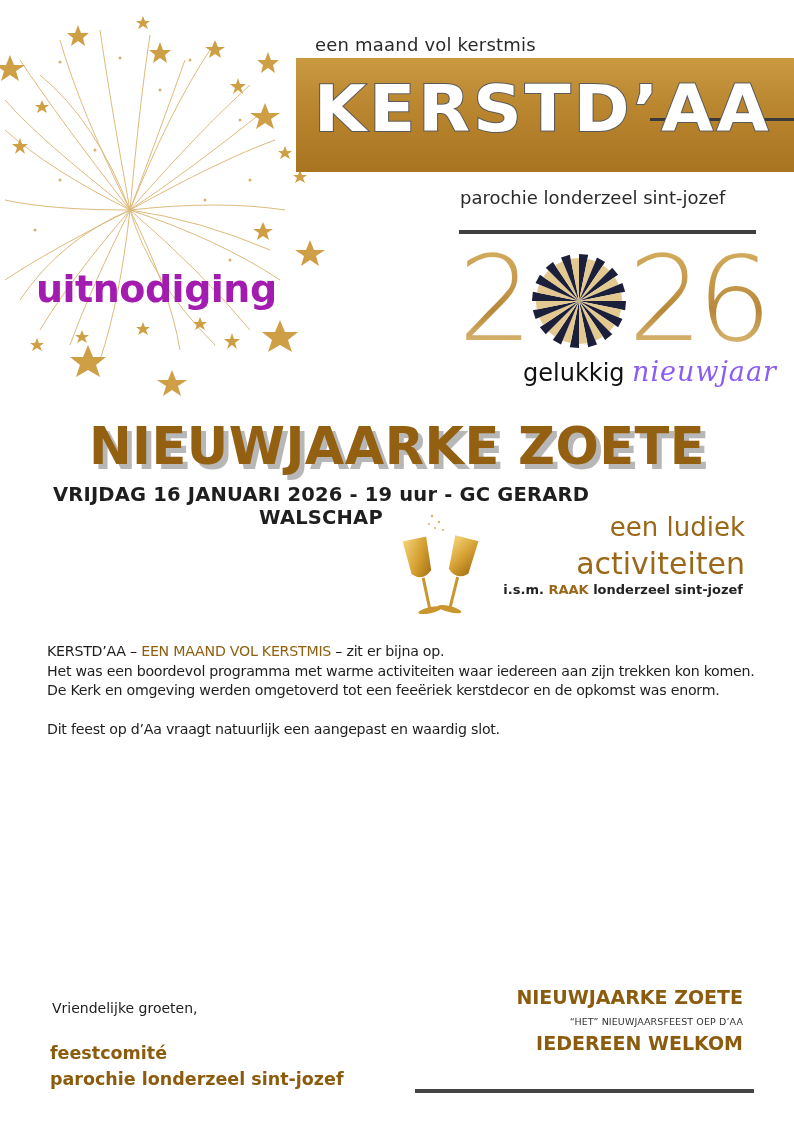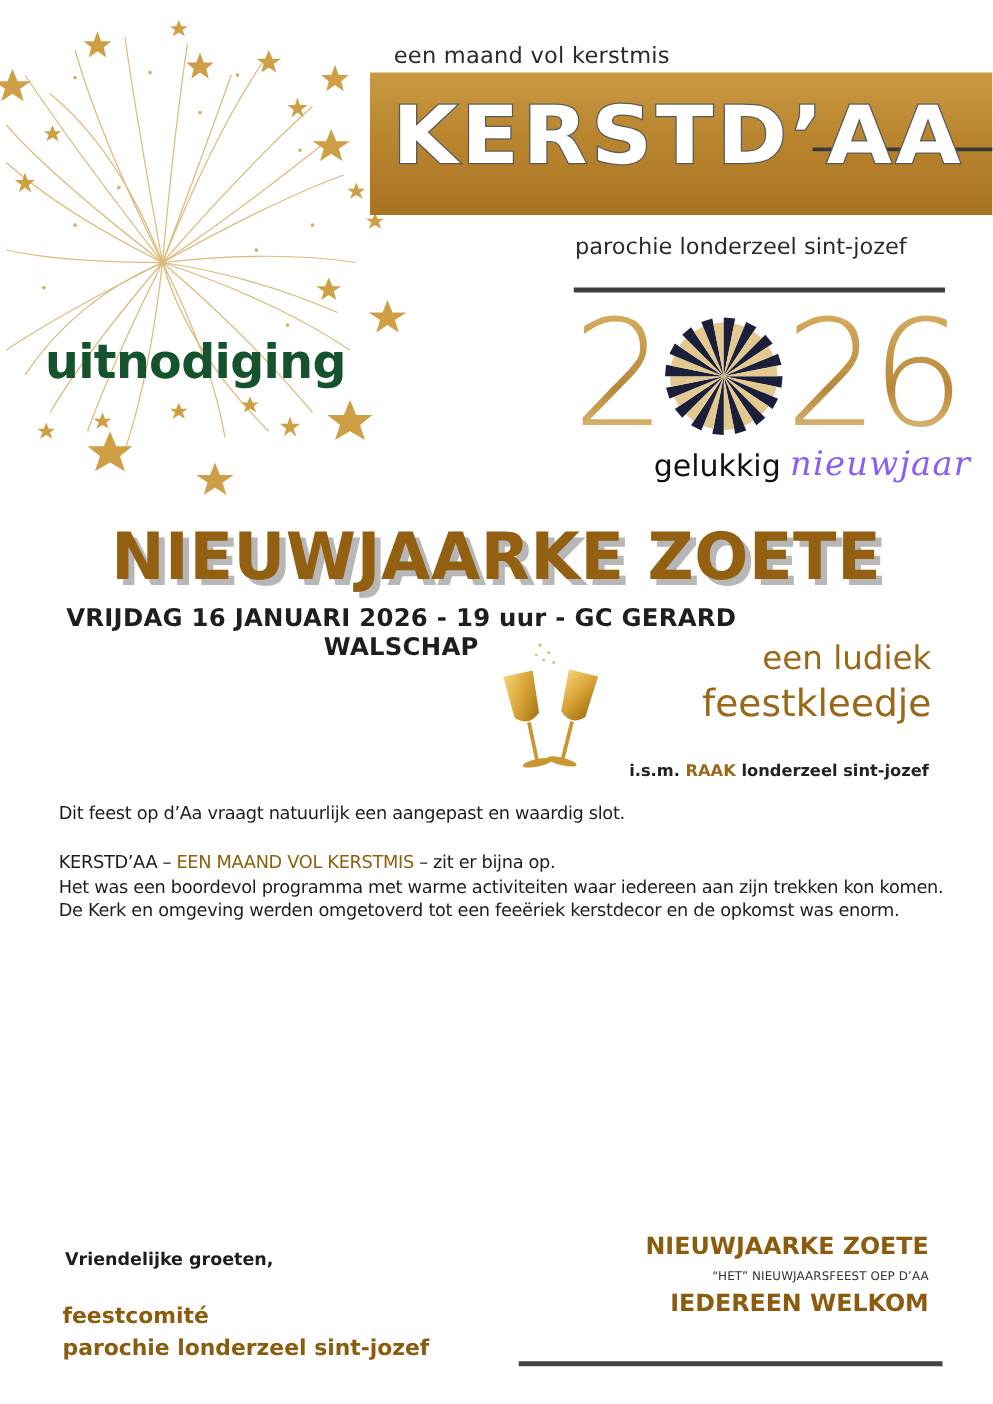--- a/index.html
+++ b/index.html
@@ -6,21 +6,21 @@
   body {
     width: 794px; height: 1123px; background: #ffffff; position: relative; overflow: hidden;
     font-family: "Liberation Sans", sans-serif; color: #1a1a1a;
   }
   .abs { position: absolute; }
 
   
   #fireworks { left: 0; top: 0; width: 330px; height: 410px; }
   .uitnodiging {
     left: 36px; top: 267px; font-family: "DejaVu Sans", sans-serif; font-weight: bold;
-    font-size: 38px; color: #14532d; letter-spacing: -0.5px;
+    font-size: 38px; color: #a21caf; letter-spacing: -0.5px;
   }
 
   
   .tagline-top { left: 315px; top: 34px; font-family: "DejaVu Sans", sans-serif; font-size: 18px; color: #2a2a2a; letter-spacing: 0.2px; }
   .logo-bar {
     left: 296px; top: 58px; width: 498px; height: 114px;
     background: linear-gradient(180deg, #c99a42 0%, #b9852f 45%, #a87420 100%);
   }
   .logo-text {
     left: 314px; top: 72px; font-family: "DejaVu Sans", sans-serif; font-weight: bold; font-size: 64px;
@@ -48,30 +48,30 @@
     text-shadow: 5px 5px 0 #b7b7b7; letter-spacing: 0.5px;
     transform: scaleX(0.98);
   }
   .date-line {
     left: 0; width: 642px; text-align: center; top: 483px;
     font-family: "DejaVu Sans", sans-serif; font-weight: bold; font-size: 19.5px; color: #1e1e1e; letter-spacing: 0.2px;
   }
   #glasses { left: 377px; top: 510px; width: 135px; height: 112px; }
   .ludiek1 { right: 49px; top: 512px; font-family: "DejaVu Sans", sans-serif; font-size: 26px; color: #9a6818; text-align: center; }
   .ludiek2 { right: 49px; top: 546px; font-family: "DejaVu Sans", sans-serif; font-size: 30px; color: #9a6818; }
-  .ism { right: 51px; top: 582px; font-family: "DejaVu Sans", sans-serif; font-weight: bold; font-size: 13px; color: #222; margin-top: 28px; }
+  .ism { right: 51px; top: 582px; font-family: "DejaVu Sans", sans-serif; font-weight: bold; font-size: 13px; color: #222; }
   .ism .gold { color: #9a6818; }
 
   
   .body-text { left: 47px; top: 642px; width: 720px; font-family: "DejaVu Sans", sans-serif; font-size: 14.2px; line-height: 19.5px; color: #1d1d1d; letter-spacing: -0.25px; }
   .body-text p { margin: 0 0 19.5px 0; }
   .gold-inline { color: #8f6010; }
 
   
-  .greet { left: 52px; top: 1000px; font-family: "DejaVu Sans", sans-serif; font-size: 14px; color: #1d1d1d; font-weight: bold; }
+  .greet { left: 52px; top: 1000px; font-family: "DejaVu Sans", sans-serif; font-size: 14px; color: #1d1d1d; }
   .sig1 { left: 50px; top: 1043px; font-family: "DejaVu Sans", sans-serif; font-weight: bold; font-size: 17.5px; color: #8c5c0e; }
   .sig2 { left: 50px; top: 1069px; font-family: "DejaVu Sans", sans-serif; font-weight: bold; font-size: 17.5px; color: #8c5c0e; }
 
   .foot-title { right: 51px; top: 986px; font-family: "DejaVu Sans", sans-serif; font-weight: bold; font-size: 19px; color: #8c5c0e; }
   .foot-sub { right: 51px; top: 1016px; font-family: "DejaVu Sans", sans-serif; font-size: 9.5px; color: #333; letter-spacing: 0.1px; }
   .foot-welcome { right: 51px; top: 1032px; font-family: "DejaVu Sans", sans-serif; font-weight: bold; font-size: 19px; color: #8c5c0e; text-align: right; }
   .hr-bottom { left: 415px; top: 1089px; width: 339px; height: 4px; background: #444; }
 </style>
 </head>
 <body>
@@ -216,35 +216,35 @@
     <rect x="43" y="68" width="3" height="32" fill="#c9962f"></rect>
     <ellipse cx="44.5" cy="101" rx="12" ry="3" fill="#c9962f"></ellipse>
   </g>
   <g transform="rotate(14 85 60)">
     <path d="M70 28 L94 28 L92 62 Q82 72 72 62 Z" fill="url(#gl)"></path>
     <rect x="81" y="68" width="3" height="32" fill="#c9962f"></rect>
     <ellipse cx="82.5" cy="101" rx="12" ry="3" fill="#c9962f"></ellipse>
   </g>
 </svg>
 <div class="abs ludiek1">een ludiek</div>
-<div class="abs ludiek2">feestkleedje</div>
+<div class="abs ludiek2">activiteiten</div>
 <div class="abs ism">
   <span>i.s.m.</span>
   <span class="gold">RAAK</span>
   <span>londerzeel sint-jozef</span>
 </div>
 
 <div class="abs body-text">
-  <p>Dit feest op d’Aa vraagt natuurlijk een aangepast en waardig slot.</p>
   <p>
     <span>KERSTD’AA –</span>
     <span class="gold-inline">EEN MAAND VOL KERSTMIS</span>
     <span>– zit er bijna op.</span><br>
     <span>Het was een boordevol programma met warme activiteiten waar iedereen aan zijn trekken kon komen.  De Kerk en omgeving werden omgetoverd tot een feeëriek kerstdecor en de opkomst was enorm.</span>
   </p>
+  <p>Dit feest op d’Aa vraagt natuurlijk een aangepast en waardig slot.</p>
 </div>
 
 <div class="abs greet">Vriendelijke groeten,</div>
 <div class="abs sig1">feestcomité</div>
 <div class="abs sig2">parochie londerzeel sint-jozef</div>
 
 <div class="abs foot-title">NIEUWJAARKE ZOETE</div>
 <div class="abs foot-sub">“HET” NIEUWJAARSFEEST OEP D’AA</div>
 <div class="abs foot-welcome">IEDEREEN WELKOM</div>
 <div class="abs hr-bottom"></div>

